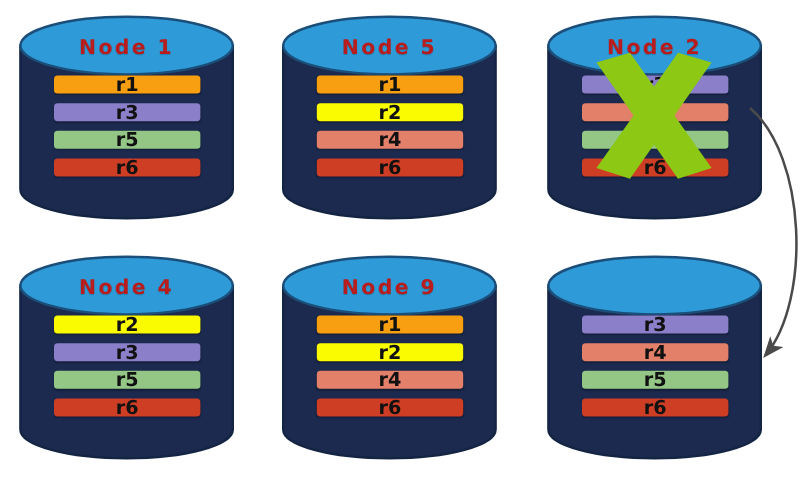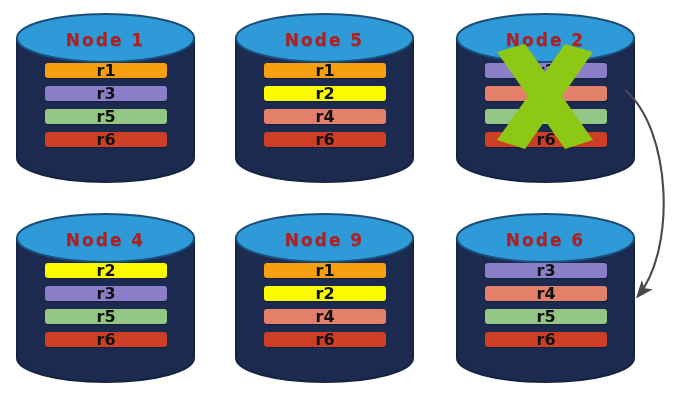--- a/index.html
+++ b/index.html
@@ -155,21 +155,20 @@
         <div class="bar" style="background: rgb(251, 251, 0);">r2</div>
         <div class="bar" style="background: rgb(226, 128, 105);">r4</div>
         <div class="bar" style="background: rgb(206, 62, 36);">r6</div>
       </div>
     </div>
     <div class="node" style="left: 453px; top: 208px;">
       <svg class="cyl-svg" viewBox="0 0 185 180">
         <path d="M 4,30 L 4,150 A 88.5,24 0 0 0 181,150 L 181,30 Z" fill="#1B2A4E" stroke="#142443" stroke-width="2"></path>
         <ellipse cx="92.5" cy="30" rx="88.5" ry="24" fill="#2E9BD8" stroke="#1C4E7A" stroke-width="2"></ellipse>
       </svg>
-      <div class="node-title">Node 6</div>
       <div class="bars">
         <div class="bar" style="background: rgb(138, 127, 200);">r3</div>
         <div class="bar" style="background: rgb(226, 128, 105);">r4</div>
         <div class="bar" style="background: rgb(148, 199, 133);">r5</div>
         <div class="bar" style="background: rgb(206, 62, 36);">r6</div>
       </div>
     </div>
   </div>
 
 <svg id="arrow-layer" viewBox="0 0 676 402" xmlns="http://www.w3.org/2000/svg">

